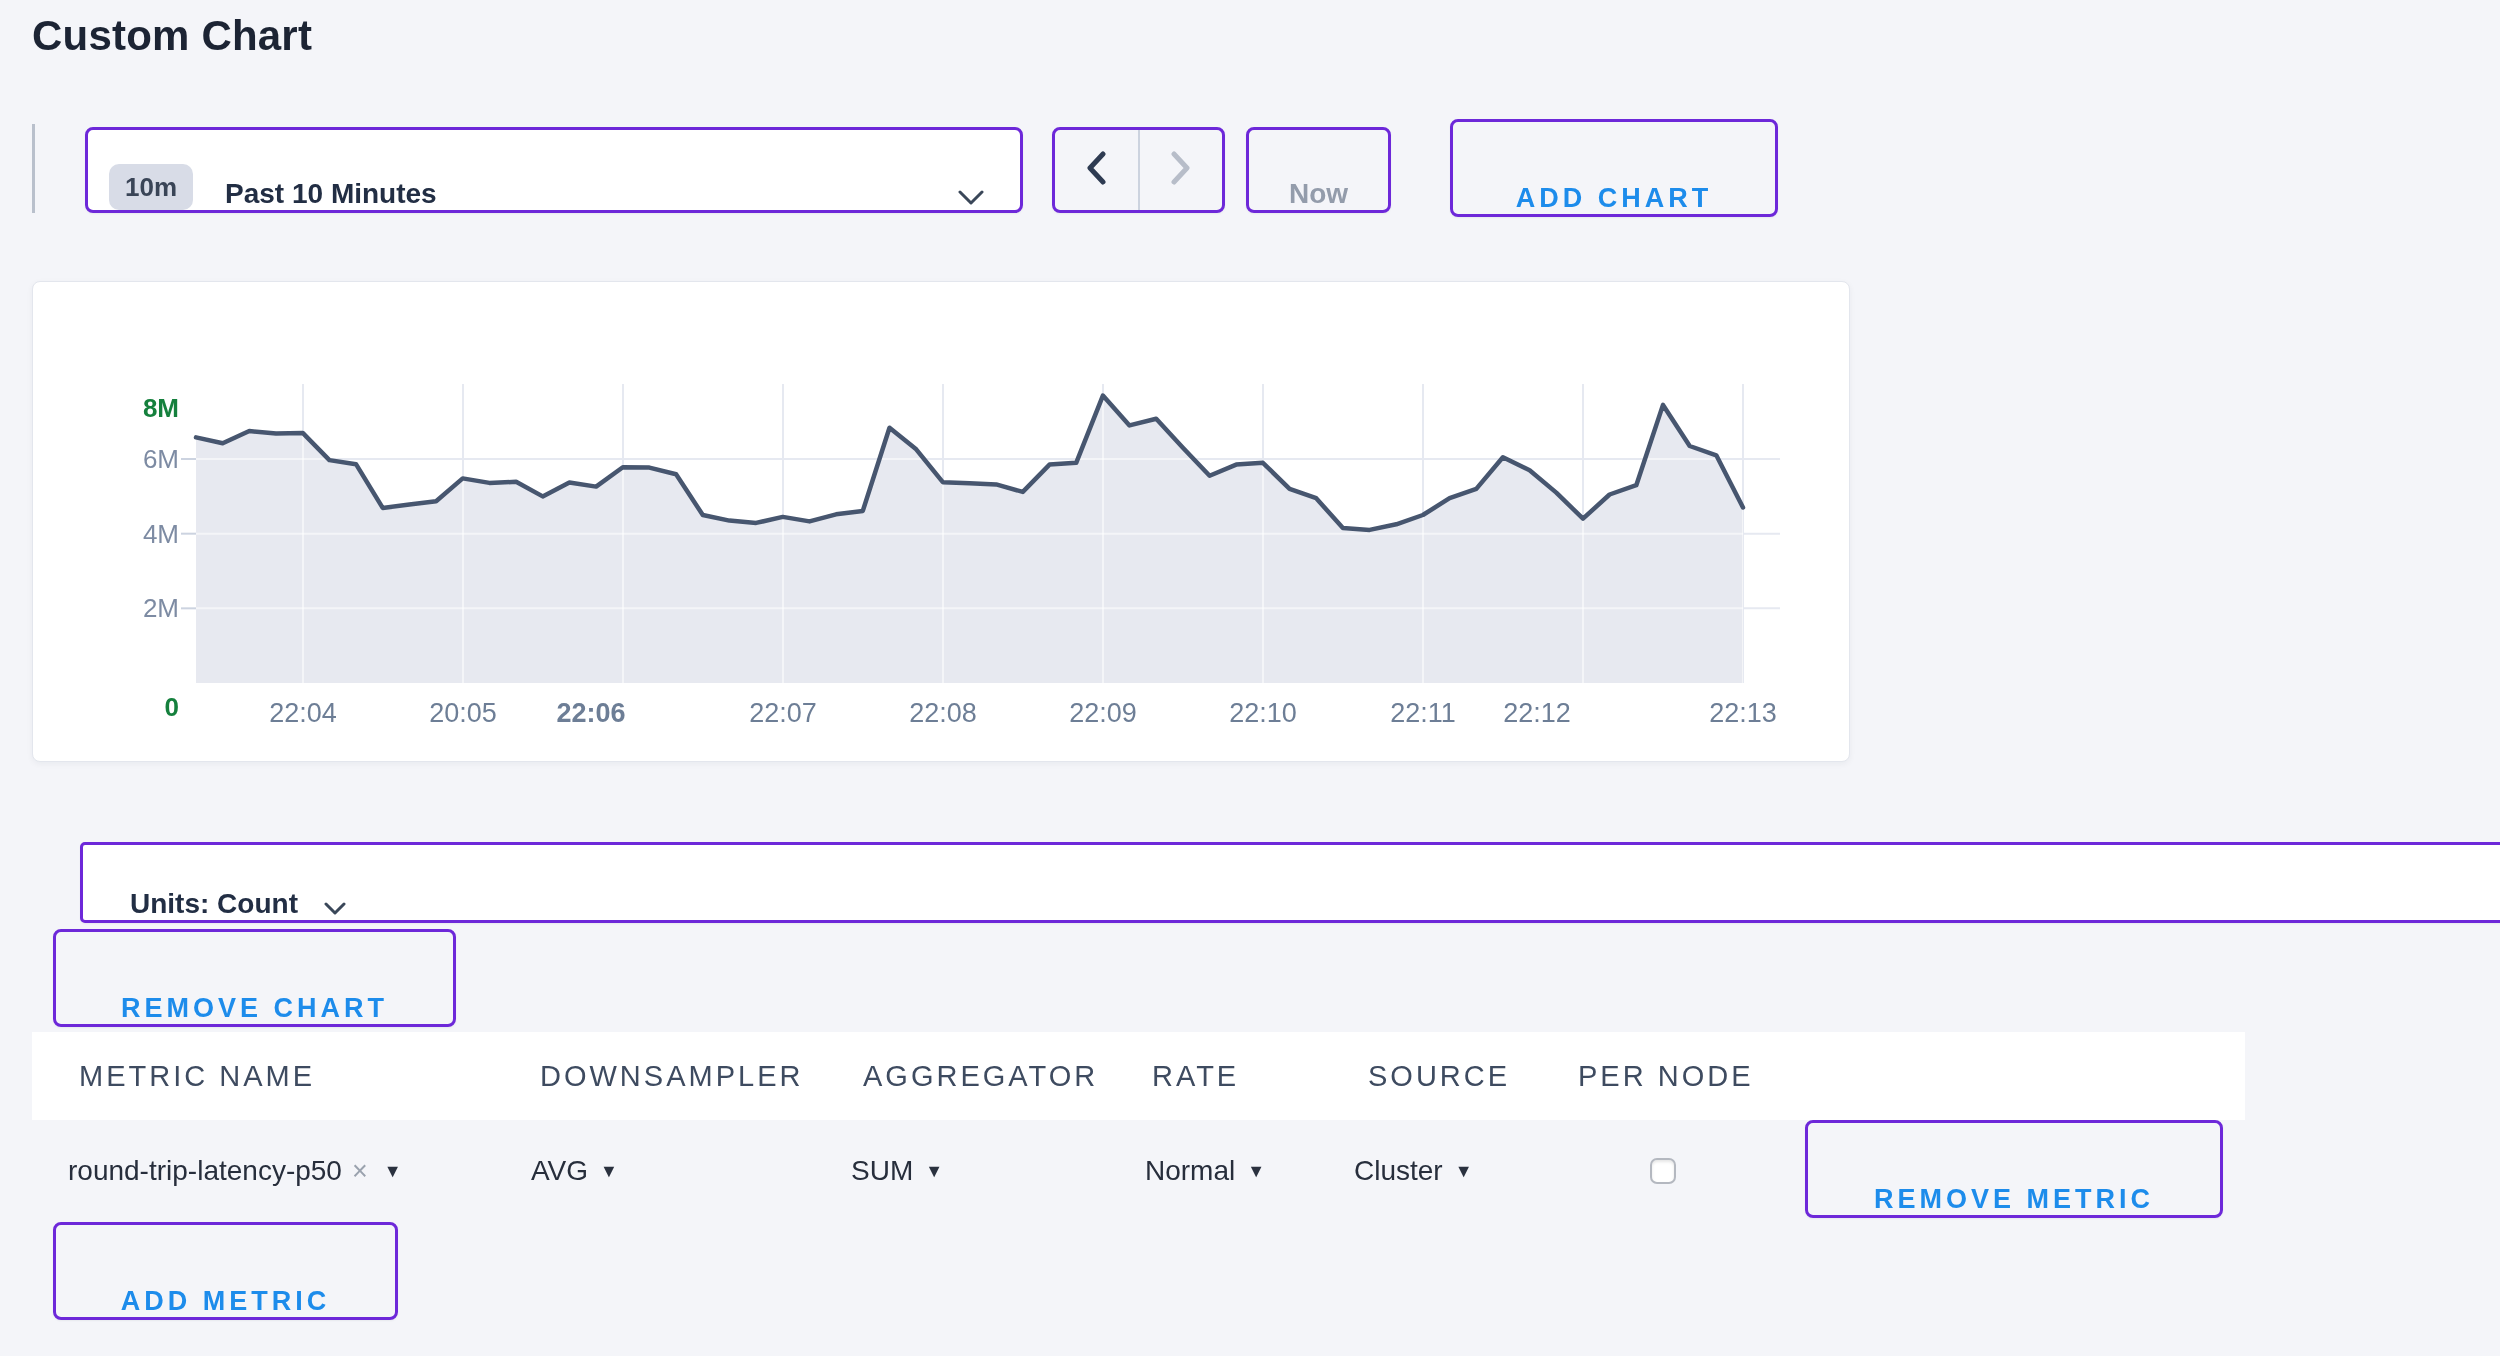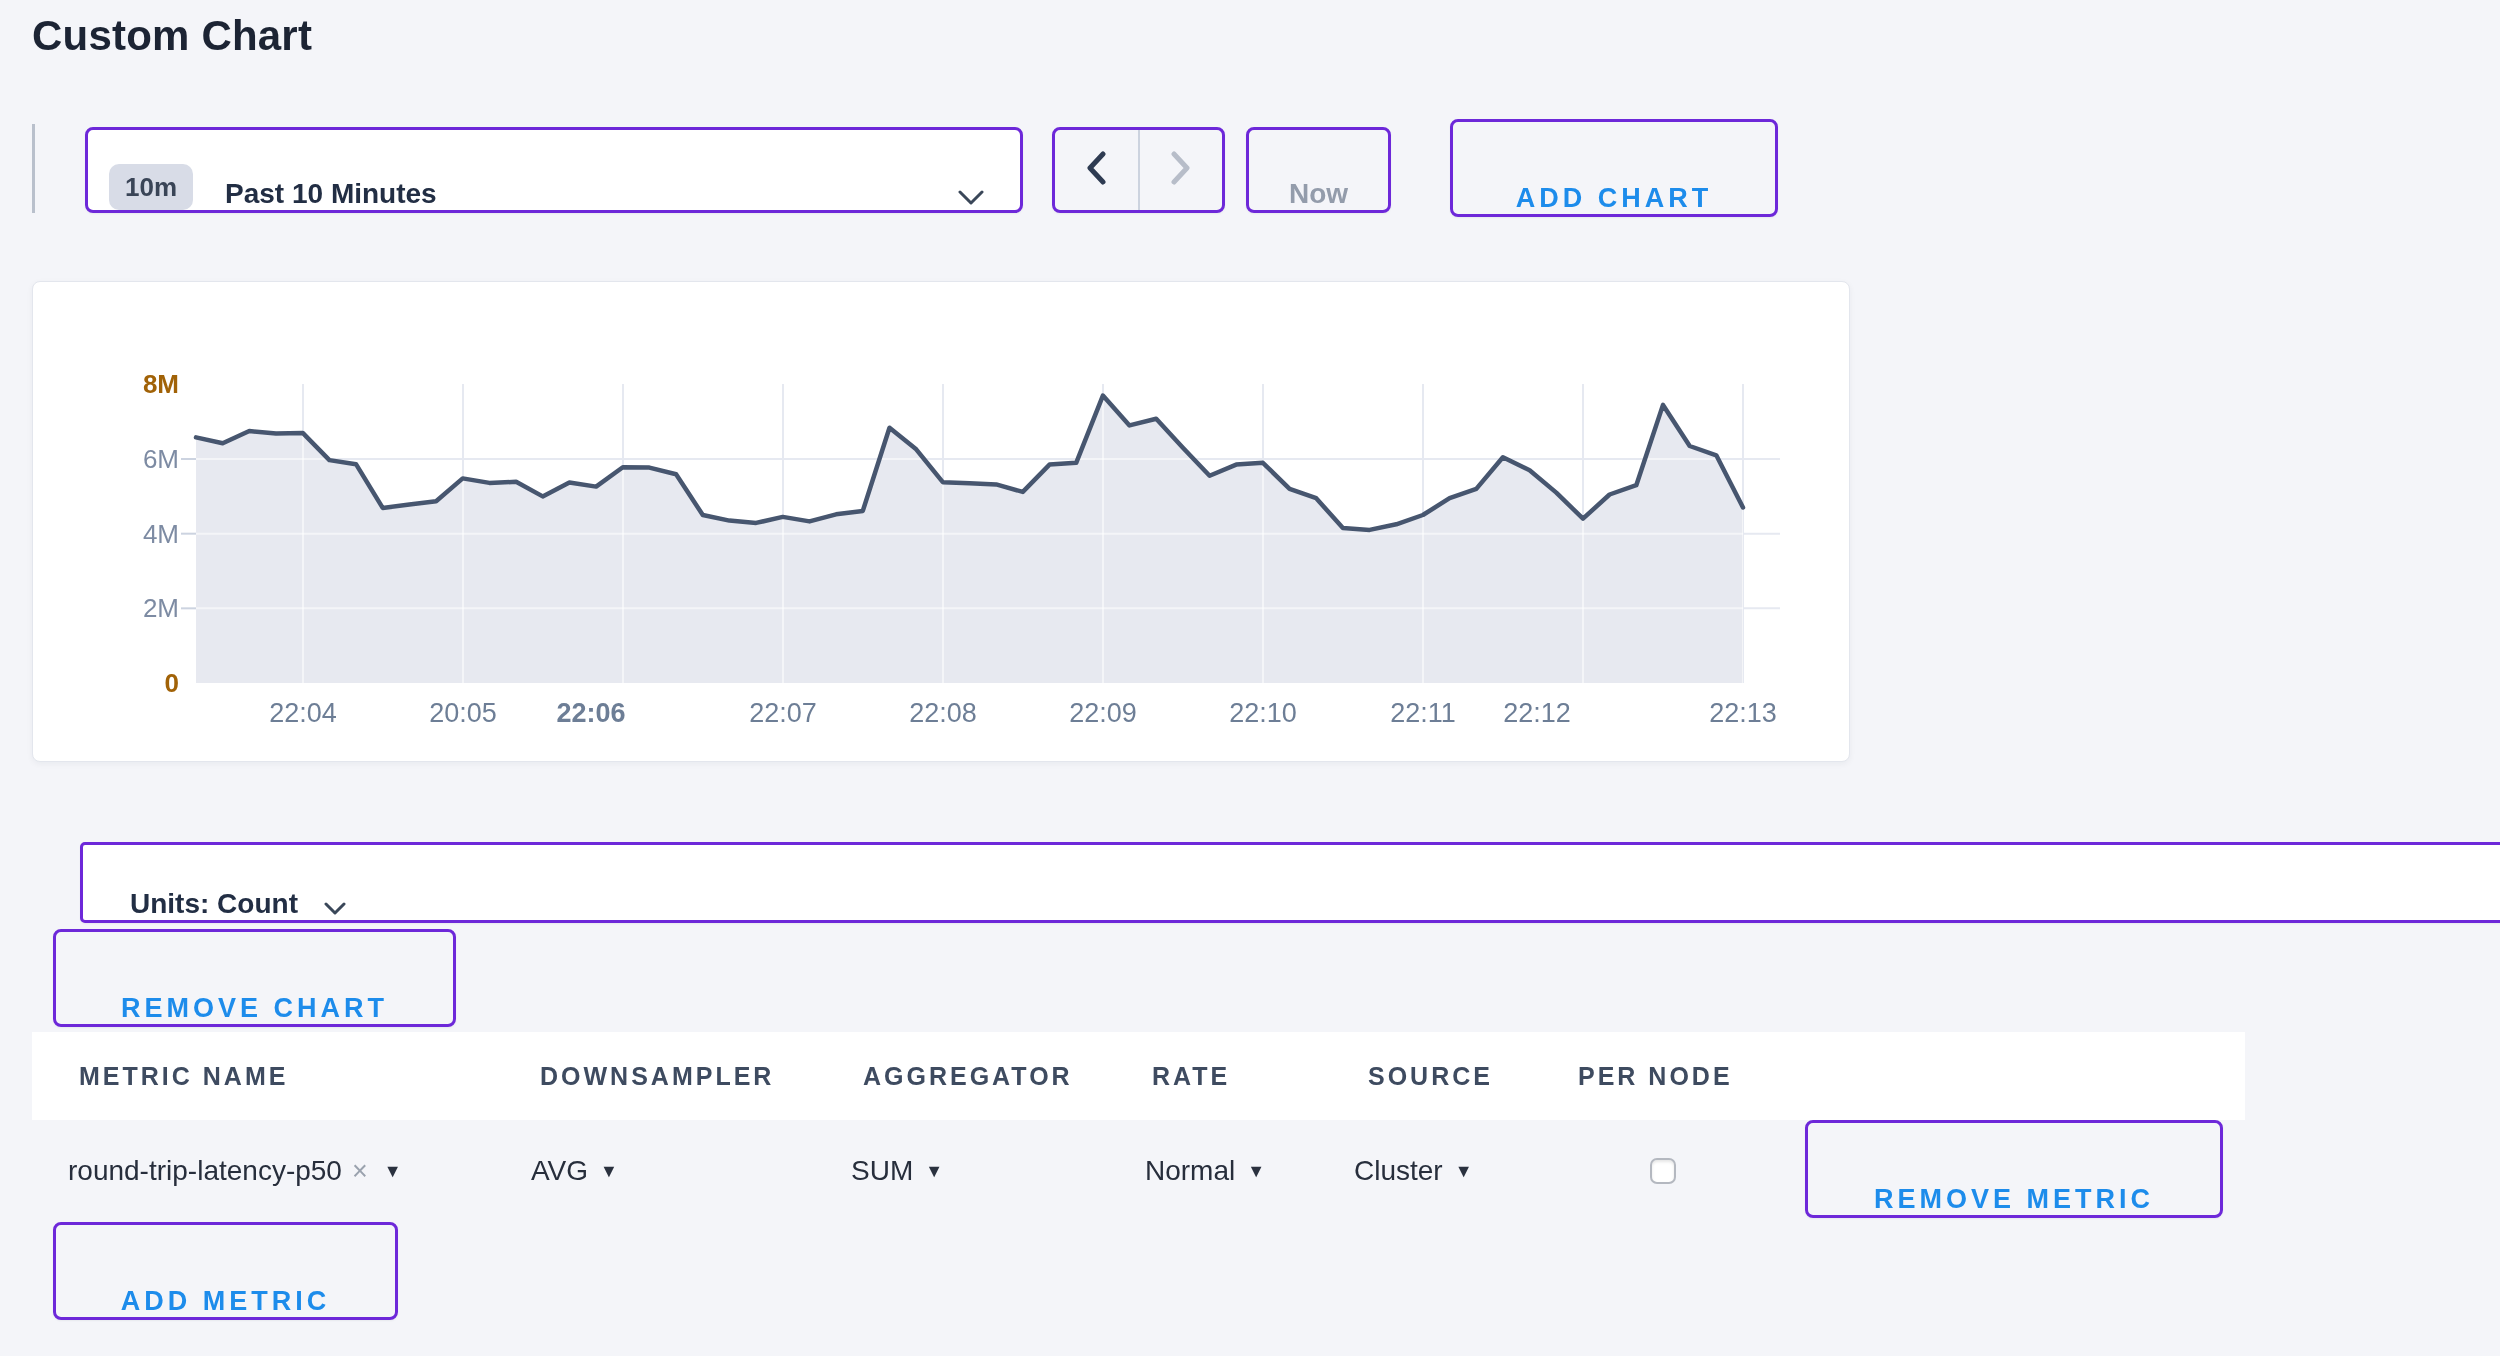--- a/index.html
+++ b/index.html
@@ -40,33 +40,33 @@
   .add-chart-btn{left:1450px;top:119px;width:328px;height:98px;}
   
   .chart-card{
     left:32px;top:281px;width:1816px;height:479px;background:#fff;
     border:1px solid #e3e6ed;border-radius:8px;
     box-shadow:0 2px 6px rgba(20,30,50,.05);
   }
   .chart-card svg{position:absolute;left:0;top:0;}
   .y-label{position:absolute;width:120px;text-align:right;transform:translateY(-50%);
     font-size:26px;color:#7d8ba3;}
-  .y-label.strong{font-weight:700;color:#a16207;}
+  .y-label.strong{font-weight:700;color:#15803d;margin-top:24px;}
   .x-label{position:absolute;transform:translateX(-50%);top:416px;
     font-size:27px;color:#6d7e96;white-space:nowrap;}
   
   .units-bar{left:32px;top:842px;width:2436px;height:81px;background:#fff;
     border-radius:5px;cursor:pointer;margin-left:48px;}
   .units-label{margin-left:47px;font-size:28px;font-weight:700;color:#222e44;}
   .units-chevron{margin-left:26px;}
   .remove-chart-btn{left:53px;top:929px;width:403px;height:98px;}
   
   .table-header-band{left:32px;top:1032px;width:2213px;height:88px;background:#fff;}
   .col-head{position:absolute;top:50%;transform:translateY(-50%);
-    font-size:25px;font-weight:700;letter-spacing:3px;color:#3e4b60;white-space:nowrap;}
+    font-size:29px;font-weight:400;letter-spacing:3px;color:#3e4b60;white-space:nowrap;}
   .metric-row-item{position:absolute;top:1171px;transform:translateY(-50%);
     display:flex;align-items:center;font-size:28px;color:#272e3c;cursor:pointer;white-space:nowrap;}
   .tag-x{color:#9aa2ae;font-size:27px;margin-left:10px;cursor:pointer;}
   .caret{font-size:18px;color:#2a313f;margin-left:16px;}
   .pernode-checkbox{
     position:absolute;left:1650px;top:1158px;width:26px;height:26px;margin:0;
     appearance:none;-webkit-appearance:none;background:#fff;border:2px solid #b4b8c0;
     border-radius:7px;box-shadow:inset 0 2px 3px rgba(0,0,0,.10);cursor:pointer;
   }
   .remove-metric-btn{left:1805px;top:1120px;width:418px;height:98px;background:transparent;}

